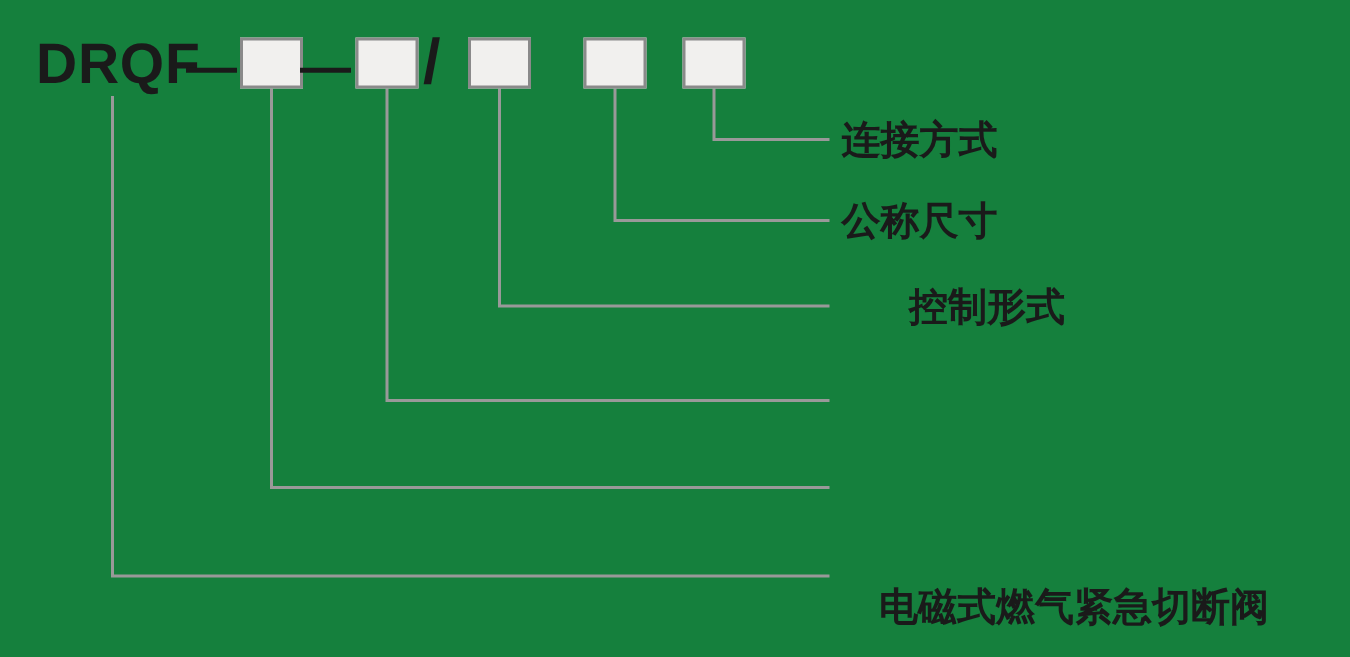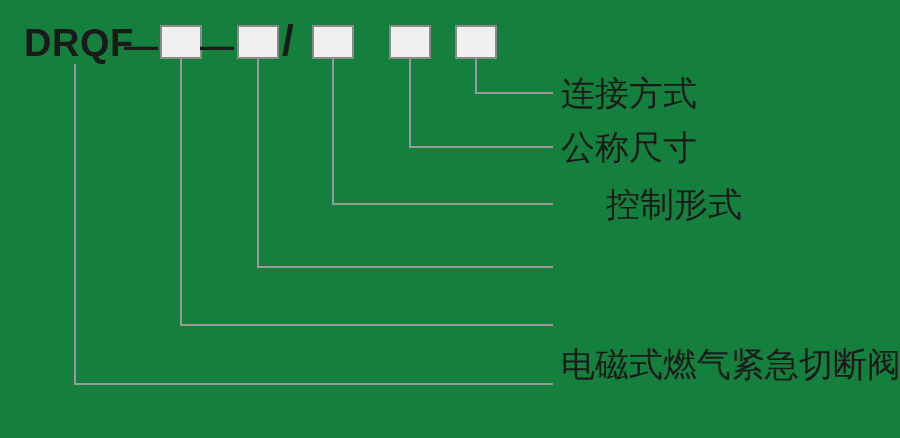--- a/index.html
+++ b/index.html
@@ -52,32 +52,32 @@
   svg.connectors {
     position: absolute;
     left: 0;
     top: 0;
     width: 900px;
     height: 438px;
   }
   .diagram-label {
     position: absolute;
     left: 561px;
-    font-size: 34px;
+    font-size: 26px;
     line-height: 32px;
-    font-weight: 400;
+    font-weight: 700;
     color: #1a1a1a;
     white-space: nowrap;
   }
   .diagram-label.l1 { top: 77px; }
   .diagram-label.l2 { top: 131px; }
   .diagram-label.l3 { top: 188px; margin-left: 45px; }
   .diagram-label.l4 { top: 251px; }
   .diagram-label.l5 { top: 309px; }
-  .diagram-label.l6 { top: 348px; }
+  .diagram-label.l6 { top: 388px; margin-left: 25px; }
 </style>
 </head>
 <body>
 
 <div class="canvas">
 
   <svg class="connectors" viewBox="0 0 900 438" xmlns="http://www.w3.org/2000/svg">
     <polyline points="476,59 476,93 553,93" fill="none" stroke="#999999" stroke-width="2"></polyline>
     <polyline points="410,59 410,147 553,147" fill="none" stroke="#999999" stroke-width="2"></polyline>
     <polyline points="333,59 333,204 553,204" fill="none" stroke="#999999" stroke-width="2"></polyline>

